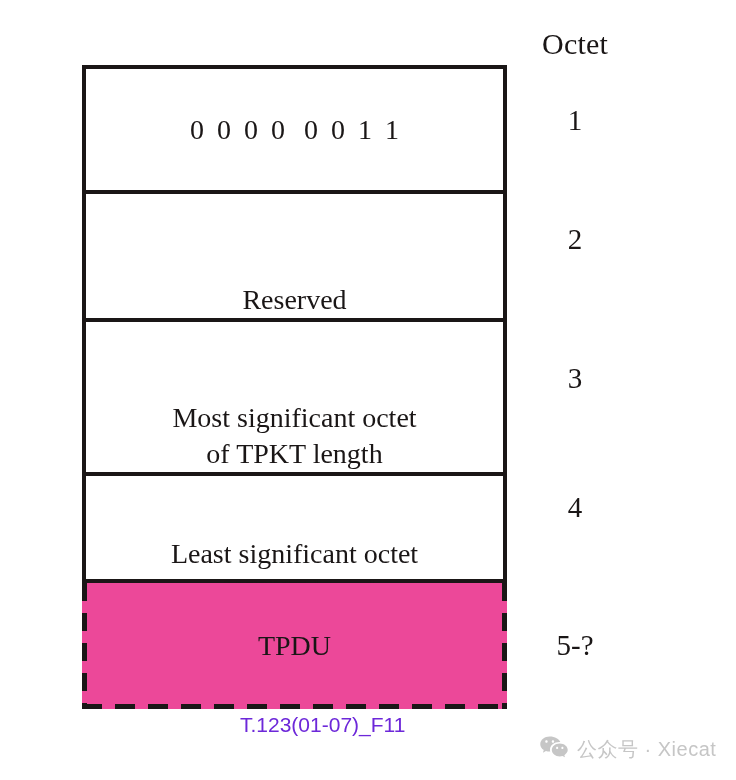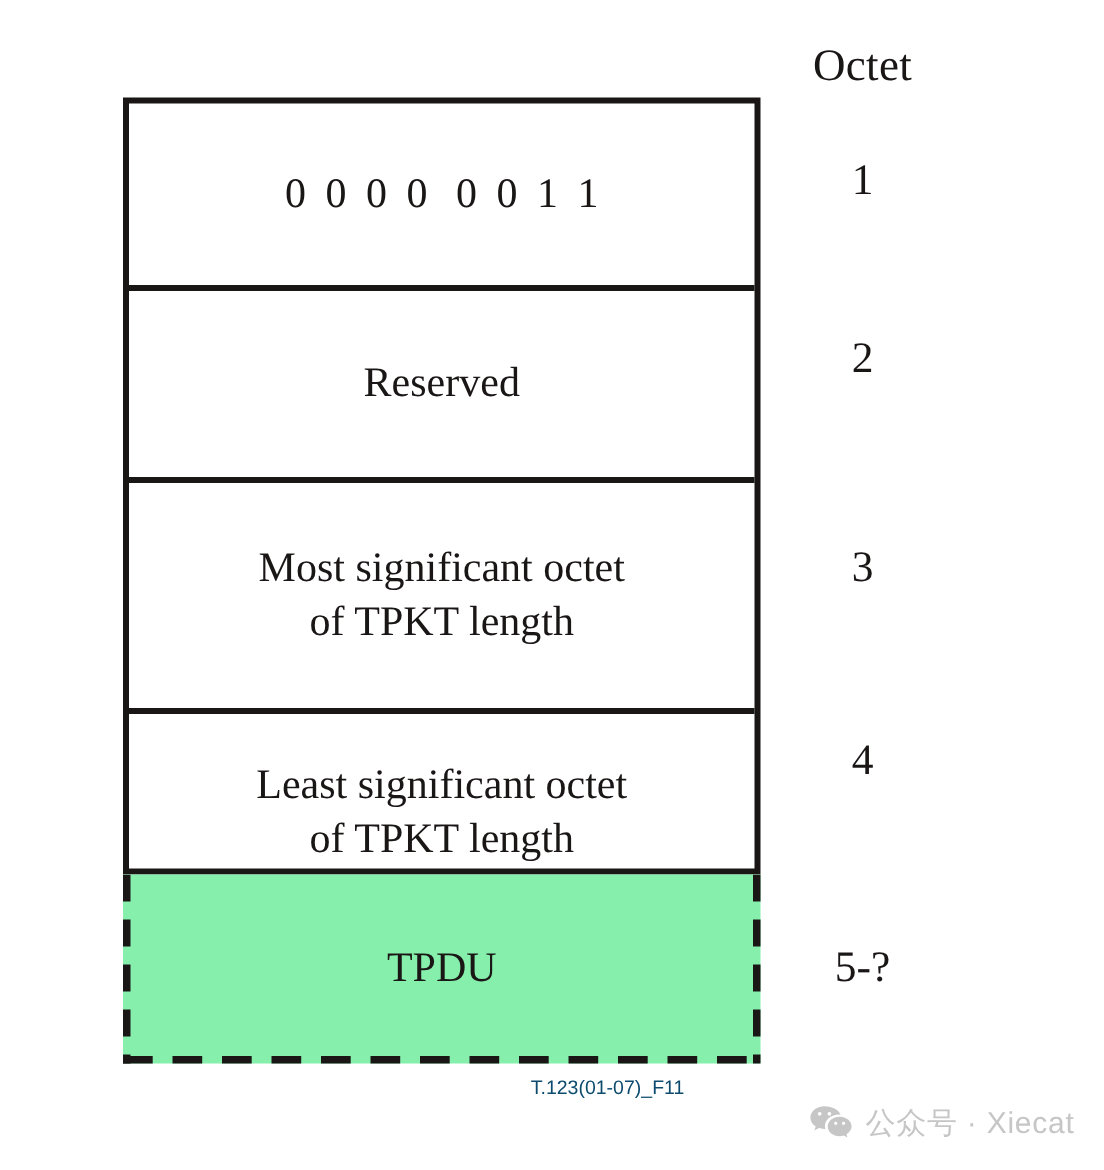--- a/index.html
+++ b/index.html
@@ -65,20 +65,21 @@
     position: relative;
     box-sizing: border-box;
     width: 100%;
     display: flex;
     align-items: center;
     justify-content: center;
     text-align: center;
   }
   .field-row + .field-row {
     border-top: 4px solid #1a1616;
+    align-items: flex-end;
   }
   .field-row .label {
     font-size: 28px;
     line-height: 36px;
     white-space: pre-line;
   }
   
   .row-h1 { height: 121px; }
   .row-h2 { height: 128px; }
   .row-h3 { height: 154px; }
@@ -99,21 +100,21 @@
   }
 
   
   .tpdu-box {
     position: absolute;
     left: 82px;
     top: 583px;
     width: 425px;
     height: 126px;
     box-sizing: border-box;
-    background: #86efac;
+    background: #ec4899;
     display: flex;
     align-items: center;
     justify-content: center;
   }
   
   .tpdu-box .edge {
     position: absolute;
     background-repeat: repeat;
   }
   .tpdu-box .edge-left,
@@ -139,35 +140,35 @@
     line-height: 36px;
     position: relative;
   }
 
   
   .caption {
     position: absolute;
     left: 240px;
     top: 713px;
     width: 330px;
-    text-align: center;
+    text-align: left;
     font-family: "Liberation Sans", "DejaVu Sans", sans-serif;
-    font-size: 13px;
+    font-size: 21px;
     line-height: 24px;
-    color: #0c4a6e;
+    color: #6d28d9;
     white-space: nowrap;
   }
 
   
   .watermark {
     position: absolute;
     left: 540px;
     top: 736px;
     display: flex;
-    align-items: center;
+    align-items: flex-start;
     gap: 9px;
     color: #c6c6c6;
     font-family: "Liberation Sans", "DejaVu Sans", sans-serif;
     font-size: 20px;
     line-height: 26px;
     white-space: nowrap;
   }
   .watermark .wechat-icon {
     display: block;
     width: 28px;

